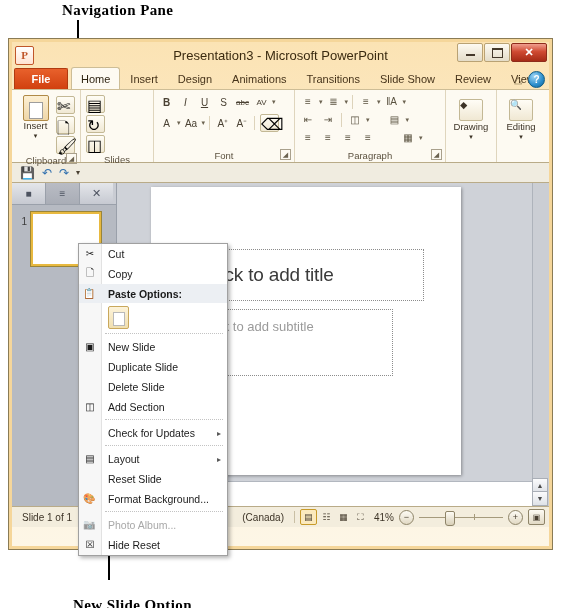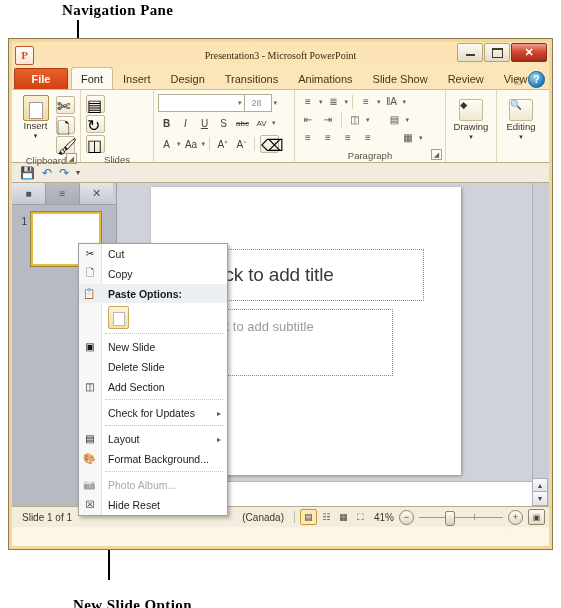--- a/index.html
+++ b/index.html
@@ -50,22 +50,22 @@
   .app-icon{
     width:17px;height:17px;margin-left:3px;
     border:1px solid #c0562a;border-radius:2px;
     background:linear-gradient(180deg,#fff 0%,#ffe3d2 100%);
     color:#c0562a;font-size:11px;font-weight:700;
     display:flex;align-items:center;justify-content:center;
     font-family:"Liberation Serif",serif;
   }
   .title-text{
     position:absolute;left:0;right:0;text-align:center;
-    font-size:10px;color:#3a2a10;
-    font-family:Liberation Serif, serif;
+    font-size:13px;color:#3a2a10;
+    font-family:Liberation Sans, sans-serif;
   }
   .win-btns{position:absolute;right:2px;top:1px;display:flex;gap:1px;}
   .win-btn{
     width:24px;height:17px;border:1px solid #b9a274;
     border-radius:2px;
     background:linear-gradient(180deg,#fdfaf2 0%,#e4dcc8 100%);
     display:flex;align-items:center;justify-content:center;
     font-size:10px;color:#3a2a10;
   }
   .win-btn.close{
@@ -367,25 +367,25 @@
         </div>
         <div class="win-btn">
           <span class="sq"></span>
         </div>
         <div class="win-btn close">✕</div>
       </div>
     </div>
 
     <div class="tabstrip">
       <div class="tab-file">File</div>
-      <div class="tab active">Font</div>
+      <div class="tab active">Home</div>
       <div class="tab">Insert</div>
       <div class="tab">Design</div>
+      <div class="tab">Animations</div>
       <div class="tab">Transitions</div>
-      <div class="tab">Animations</div>
       <div class="tab">Slide Show</div>
       <div class="tab">Review</div>
       <div class="tab">View</div>
       <div class="tab-right">
         <span class="chev-up">△</span>
         <span class="help-btn">?</span>
       </div>
     </div>
 
     <div class="ribbon">
@@ -415,46 +415,44 @@
             <span class="smallic">▤</span>
             <span class="smallic">↻</span>
             <span class="smallic">◫</span>
           </div>
         </div>
         <div class="glabel">Slides</div>
       </div>
 
       <div class="rgroup" style="width:140px;">
         <div class="gbody" style="flex-direction:column;padding-top:4px;">
-          <div class="fontrow">
-            <span class="fontbox" style="width:86px;"></span>
-            <span style="font-size:7px;color:#6b6250;margin-left:-12px;">▾</span>
-            <span class="fontbox" style="width:24px;justify-content:center;color:#8d8d8d;">28</span>
-            <span style="font-size:7px;color:#6b6250;">▾</span>
-          </div>
           <div class="fontrow">
             <span class="fbtn" style="font-weight:700;">B</span>
             <span class="fbtn" style="font-style:italic;">I</span>
             <span class="fbtn" style="text-decoration:underline;">U</span>
             <span class="fbtn">S</span>
             <span class="fbtn" style="text-decoration:line-through;font-size:8px;">abc</span>
             <span class="fbtn" style="font-size:8px;">AV</span>
             <span style="font-size:7px;color:#6b6250;">▾</span>
           </div>
           <div class="fontrow">
             <span class="fbtn">A</span>
             <span style="font-size:7px;color:#6b6250;">▾</span>
             <span class="fbtn">Aa</span>
             <span style="font-size:7px;color:#6b6250;">▾</span>
             <span class="sep"></span>
             <span class="fbtn">A⁺</span>
             <span class="fbtn">A⁻</span>
             <span class="sep"></span>
             <span class="smallic">⌫</span>
           </div>
+        </div>
+        <div class="glabel">
+          <span>Font</span>
+          <span class="dlg-launch">◢</span>
         </div>
       </div>
 
       <div class="rgroup" style="width:150px;">
         <div class="gbody" style="flex-direction:column;padding-top:4px;">
           <div class="fontrow">
             <span class="para-ic">≡</span>
             <span style="font-size:7px;color:#6b6250;">▾</span>
             <span class="para-ic">≣</span>
             <span style="font-size:7px;color:#6b6250;">▾</span>
@@ -587,20 +585,23 @@
     <span class="paste-ic"></span>
   </div>
 
   <div class="msep"></div>
 
   <div class="mi">
     <span class="mic">▣</span>
     <span>New Slide</span>
   </div>
 
+  <div class="mi">
+    <span>Duplicate Slide</span>
+  </div>
 
   <div class="mi">
     <span>Delete Slide</span>
   </div>
 
   <div class="mi">
     <span class="mic">◫</span>
     <span>Add Section</span>
   </div>
 
@@ -612,20 +613,23 @@
   </div>
 
   <div class="msep"></div>
 
   <div class="mi">
     <span class="mic">▤</span>
     <span>Layout</span>
     <span class="sub">▸</span>
   </div>
 
+  <div class="mi">
+    <span>Reset Slide</span>
+  </div>
 
   <div class="mi">
     <span class="mic">🎨</span>
     <span>Format Background...</span>
   </div>
 
   <div class="msep"></div>
 
   <div class="mi disabled">
     <span class="mic" style="opacity:.45;">📷</span>

